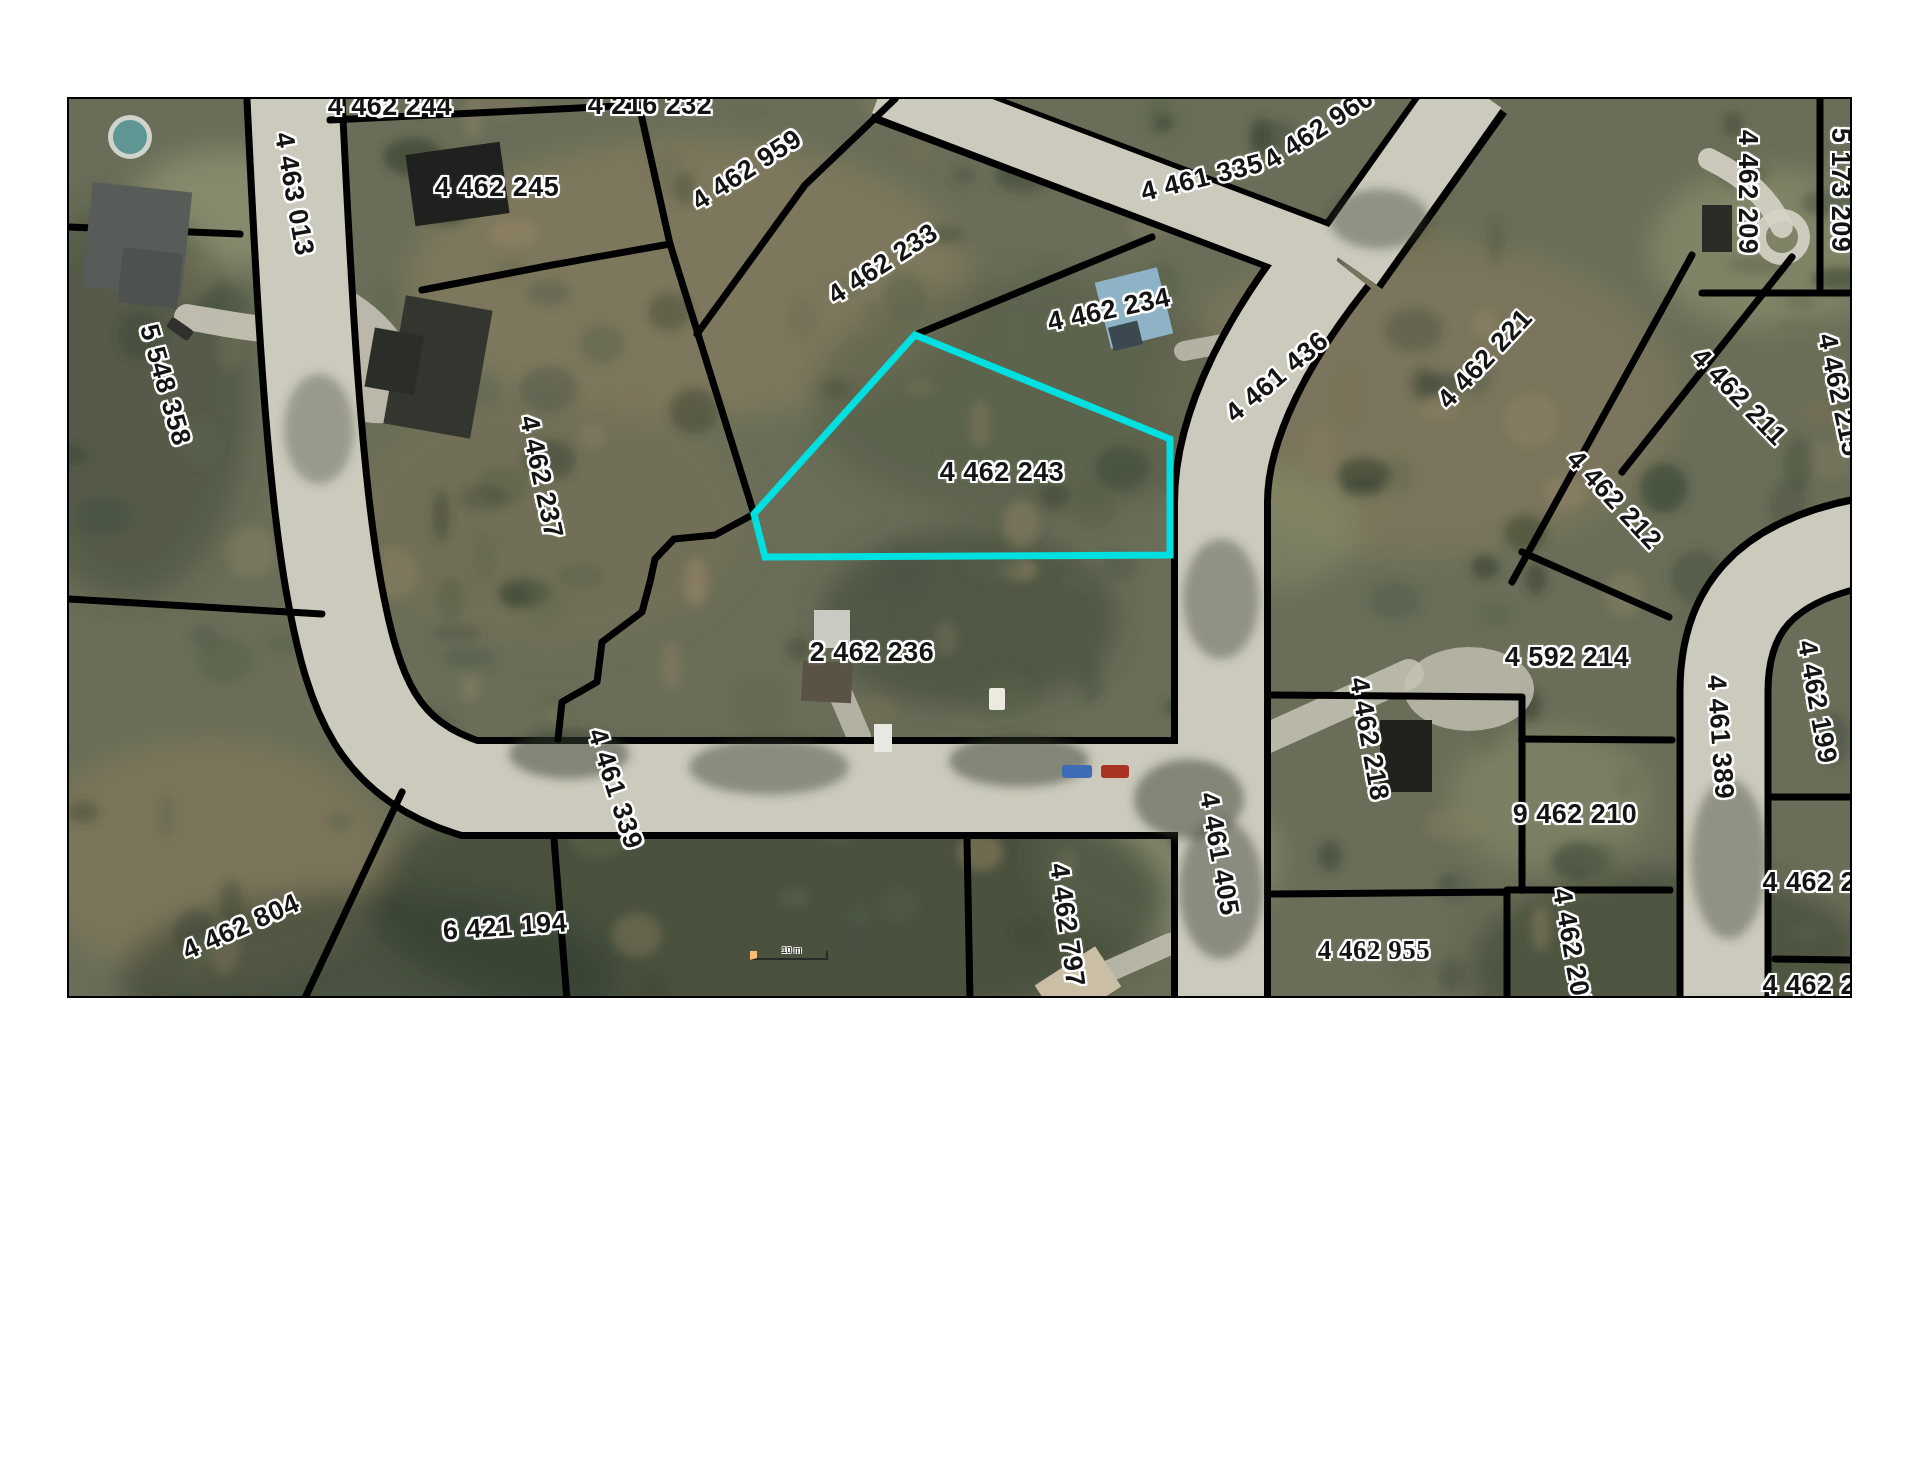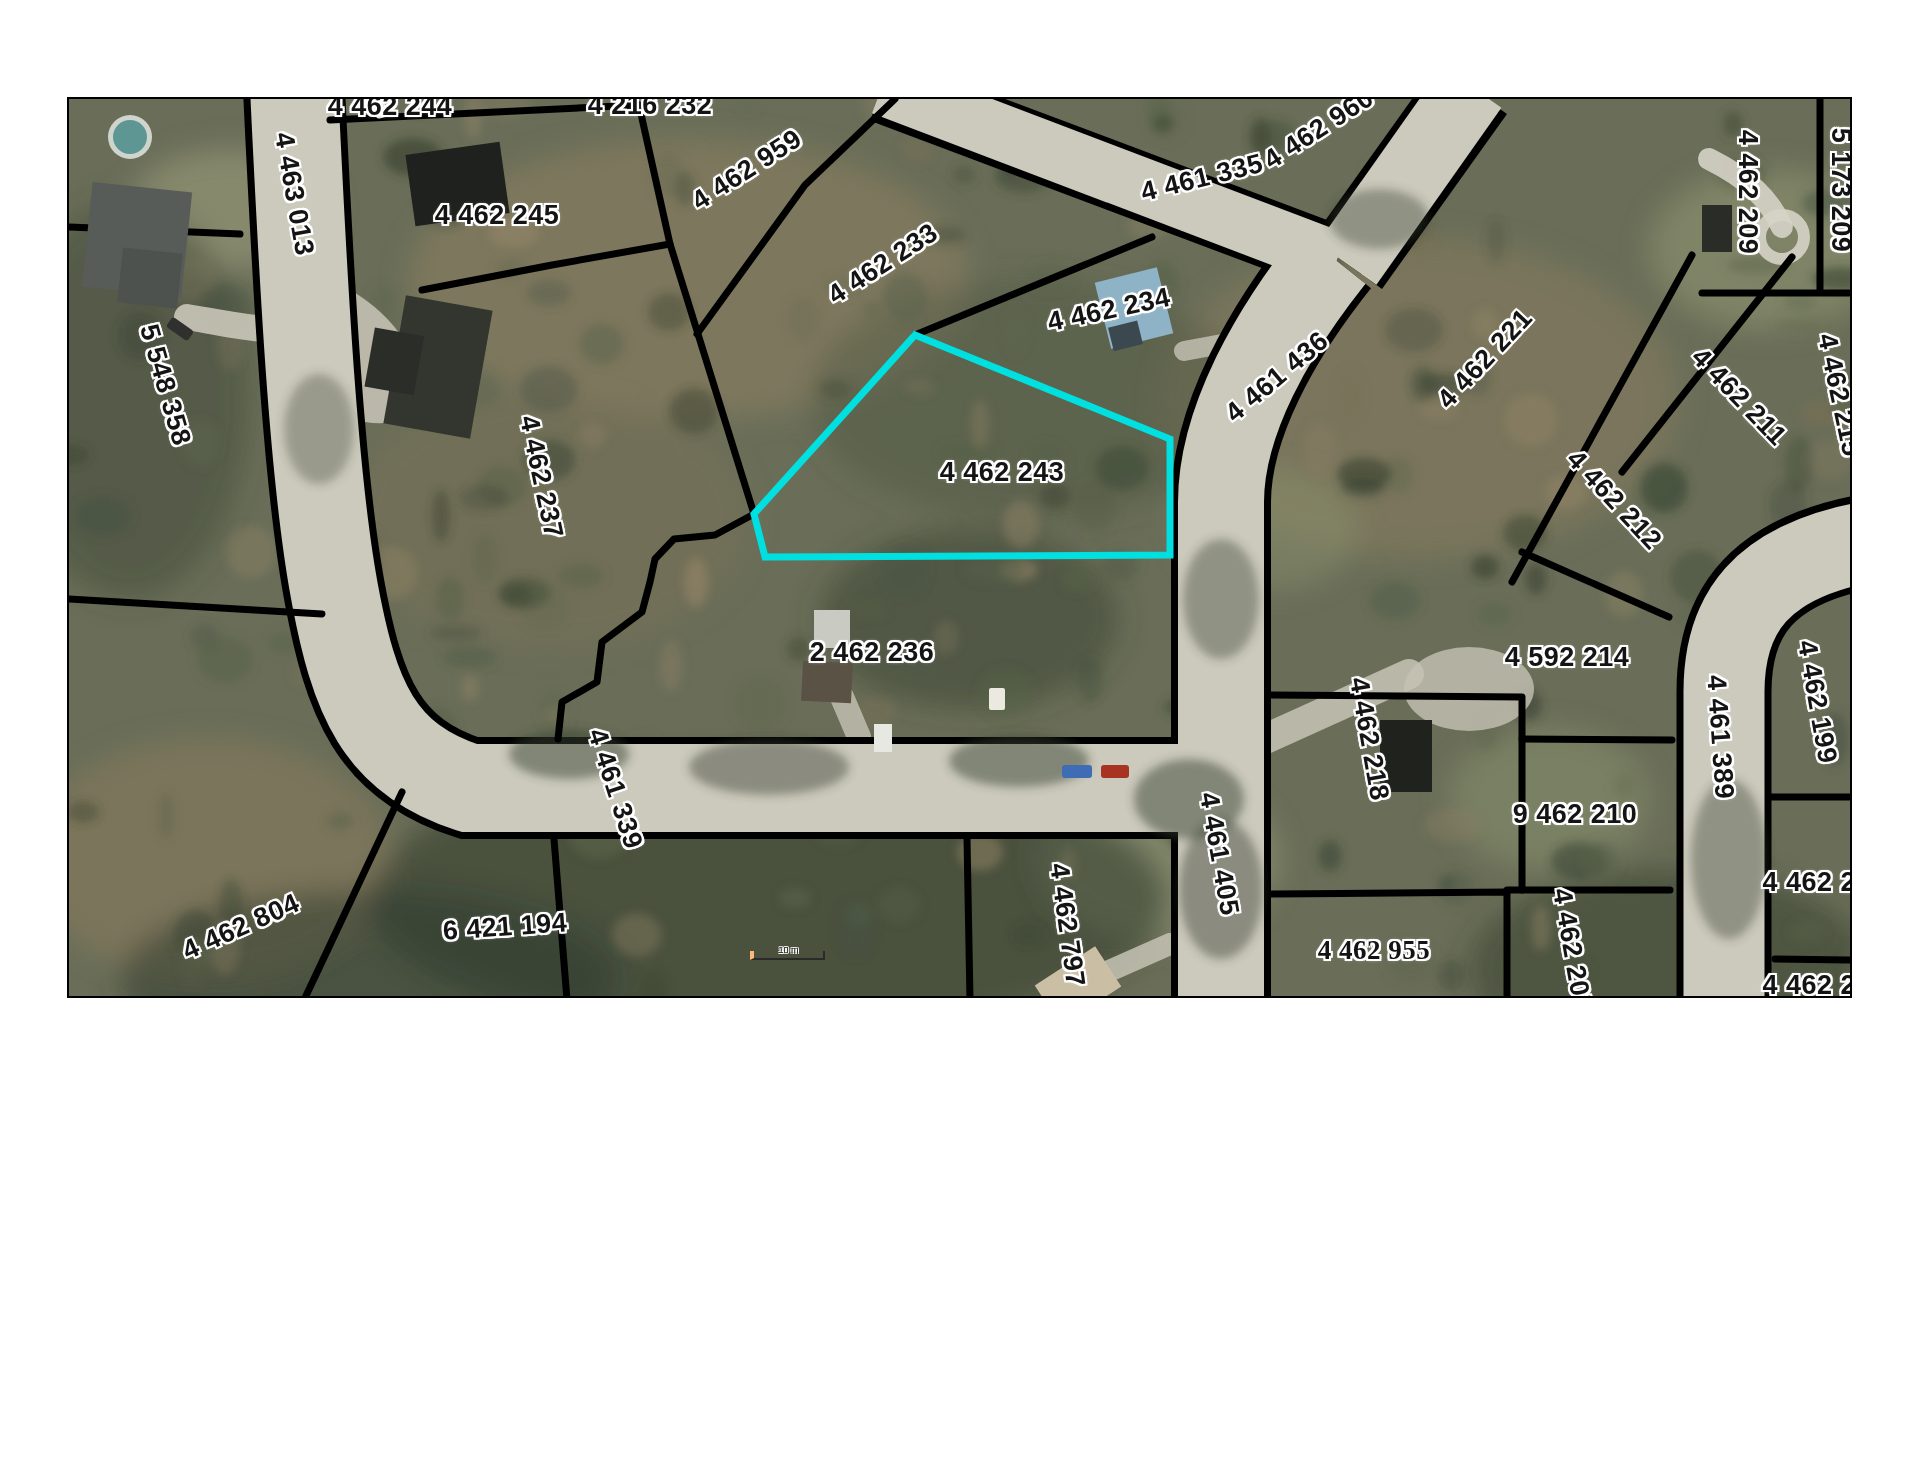--- a/index.html
+++ b/index.html
@@ -6,21 +6,21 @@
   #page{position:relative;width:1920px;height:1483px;background:#ffffff;overflow:hidden;
         font-family:"Liberation Sans", sans-serif;}
   #map-frame{position:absolute;left:67px;top:97px;width:1785px;height:901px;
              border:2px solid #000;box-sizing:border-box;overflow:hidden;background:#bef264;}
   #map-svg{position:absolute;left:0;top:0;width:1785px;height:901px;display:block;}
   .parcel-label{position:absolute;white-space:nowrap;font-size:27px;font-weight:700;
      color:#141414;letter-spacing:.5px;line-height:1;
      text-shadow:-2px -2px 0 #fff,2px -2px 0 #fff,-2px 2px 0 #fff,2px 2px 0 #fff,
                  0 -2px 0 #fff,0 2px 0 #fff,-2px 0 0 #fff,2px 0 0 #fff,0 0 4px #fff;}
   #scale-bar{position:absolute;left:681px;top:852px;width:69px;height:7px;
-     border-bottom:2px solid #2a2a2a;border-left:4px solid #fdba74;border-right:2px solid #2a2a2a;}
+     border-bottom:2px solid #2a2a2a;border-left:7px solid #fdba74;border-right:2px solid #2a2a2a;}
   #scale-bar-label{position:absolute;left:50%;top:-5px;transform:translate(-50%,0);
      font-size:9px;font-weight:400;color:#222;line-height:1;
      text-shadow:-1px -1px 0 #fff,1px -1px 0 #fff,-1px 1px 0 #fff,1px 1px 0 #fff;}
 </style>
 </head>
 <body>
 
 <div id="page">
   <div id="map-frame">
 
@@ -341,21 +341,21 @@
         <rect x="993" y="666" width="30" height="13" rx="3" fill="#3f6db5"></rect>
         <rect x="1032" y="666" width="28" height="13" rx="3" fill="#a83322"></rect>
         <rect x="98" y="224" width="26" height="12" rx="3" fill="#30302e" transform="rotate(35 111 230)"></rect>
         <rect x="301" y="3" width="20" height="12" rx="3" fill="#e5e3da" transform="rotate(75 311 9)"></rect>
         <rect x="920" y="589" width="16" height="22" rx="2" fill="#ece9e0"></rect>
       </g>
     </svg>
 
     <div class="parcel-label" style="left: 321px; top: 7px; transform: translate(-50%, -50%) rotate(0deg);">4 462 244</div>
     <div class="parcel-label" style="left: 581px; top: 6px; transform: translate(-50%, -50%) rotate(0deg);">4 216 232</div>
-    <div class="parcel-label" style="left: 428px; top: 88px; transform: translate(-50%, -50%) rotate(0deg); margin-top: 28px;">4 462 245</div>
+    <div class="parcel-label" style="left: 428px; top: 88px; transform: translate(-50%, -50%) rotate(0deg);">4 462 245</div>
     <div class="parcel-label" style="left: 678px; top: 71px; transform: translate(-50%, -50%) rotate(-33deg);">4 462 959</div>
     <div class="parcel-label" style="left: 814px; top: 165px; transform: translate(-50%, -50%) rotate(-33deg);">4 462 233</div>
     <div class="parcel-label" style="left: 1133px; top: 79px; transform: translate(-50%, -50%) rotate(-14deg);">4 461 335</div>
     <div class="parcel-label" style="left: 1250px; top: 30px; transform: translate(-50%, -50%) rotate(-33deg);">4 462 960</div>
     <div class="parcel-label" style="left: 1040px; top: 211px; transform: translate(-50%, -50%) rotate(-12deg);">4 462 234</div>
     <div class="parcel-label" style="left: 225px; top: 95px; transform: translate(-50%, -50%) rotate(80deg);">4 463 013</div>
     <div class="parcel-label" style="left: 96px; top: 286px; transform: translate(-50%, -50%) rotate(74deg);">5 548 358</div>
     <div class="parcel-label" style="left: 472px; top: 378px; transform: translate(-50%, -50%) rotate(78deg);">4 462 237</div>
     <div class="parcel-label" style="left: 1208px; top: 278px; transform: translate(-50%, -50%) rotate(-40deg);">4 461 436</div>
     <div class="parcel-label" style="left: 1416px; top: 260px; transform: translate(-50%, -50%) rotate(-47deg);">4 462 221</div>

